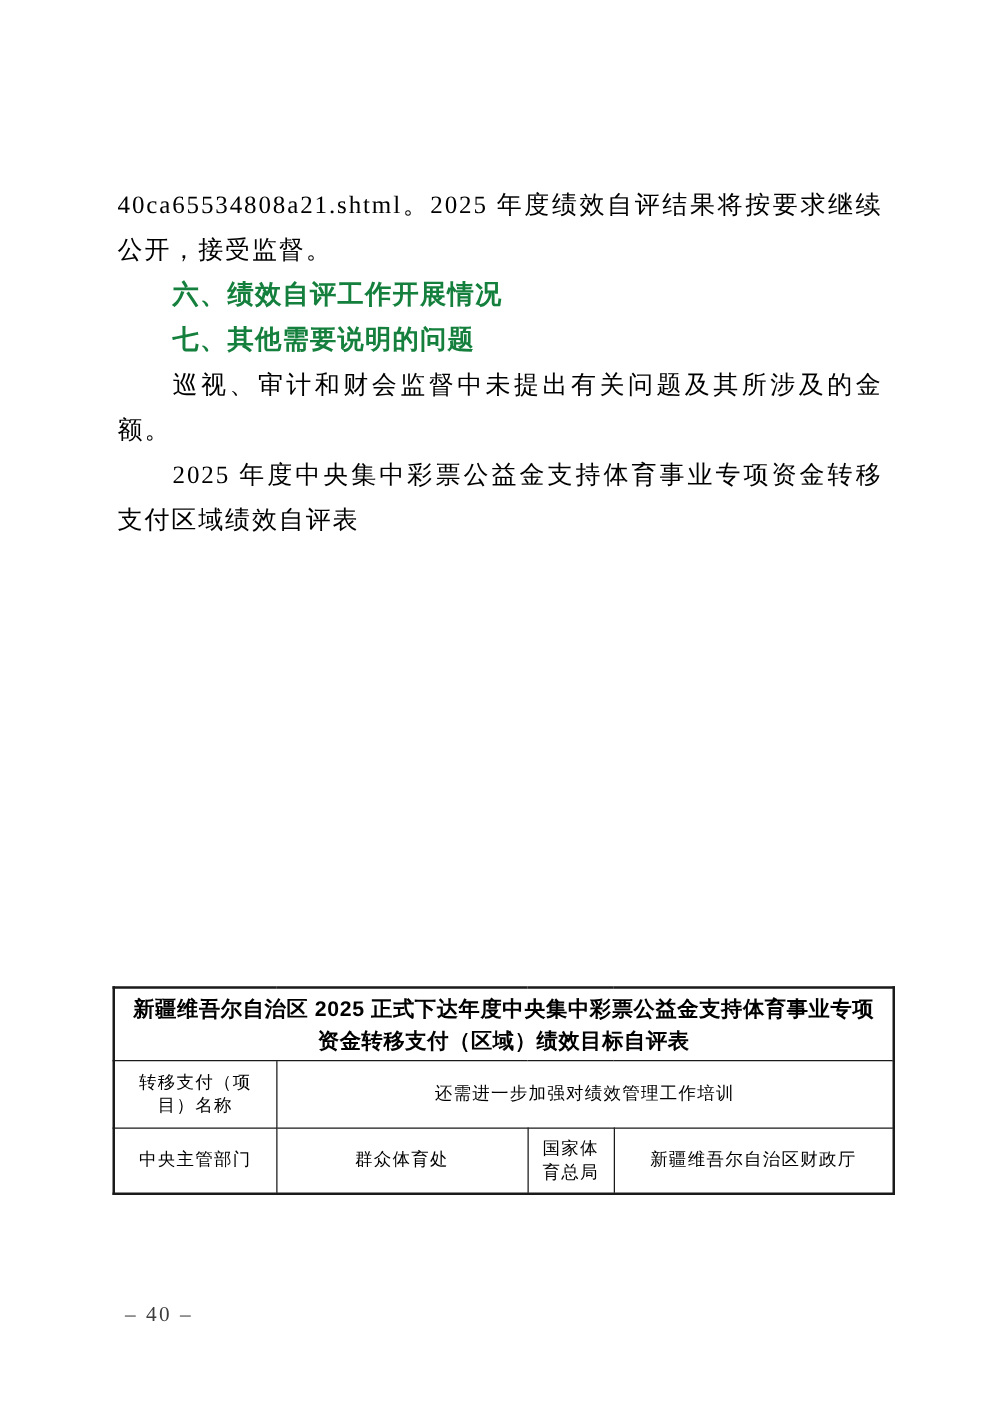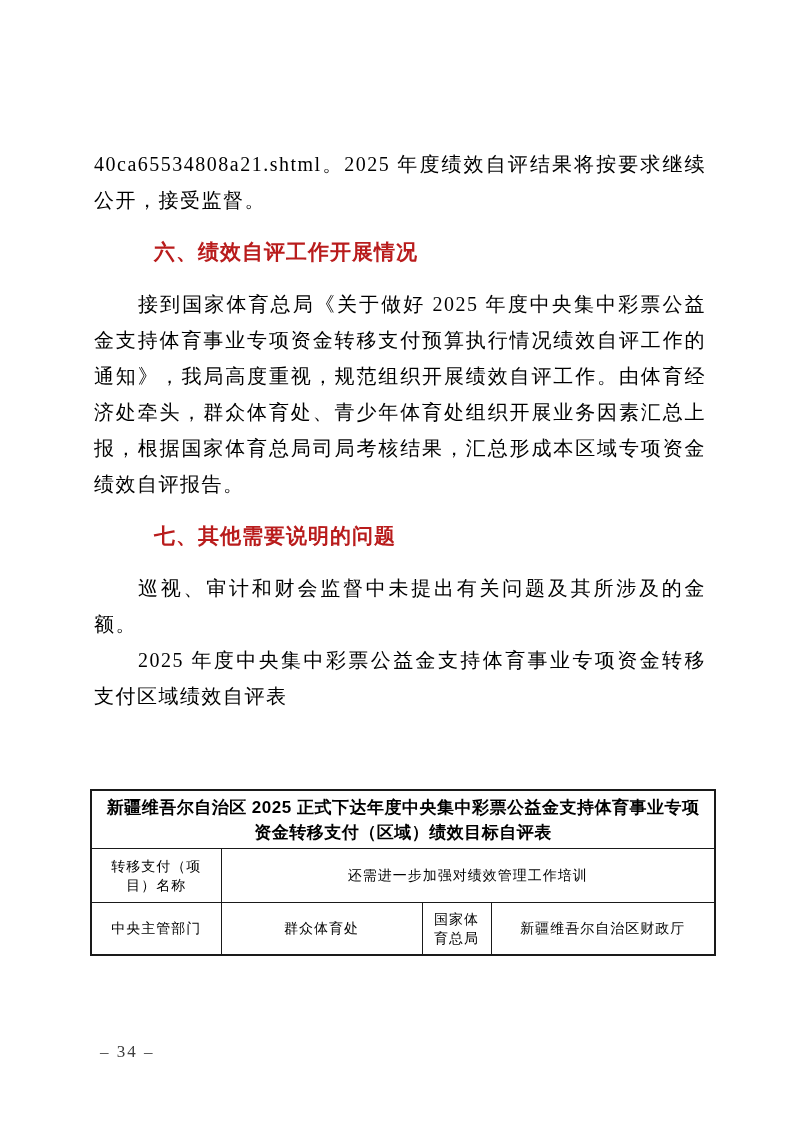--- a/index.html
+++ b/index.html
@@ -28,28 +28,28 @@
     font-size: 20px;
     line-height: 36px;
     letter-spacing: 1.5px;
     text-align: justify;
     color: #000;
   }
   .para.indent {
     text-indent: 44px;
   }
   .heading {
-    margin: 16px;
+    margin: 0;
     font-family: "Liberation Sans", "DejaVu Sans", sans-serif;
     font-weight: 700;
     font-size: 21px;
     line-height: 36px;
     letter-spacing: 1px;
     text-indent: 44px;
-    color: #b91c1c;
+    color: #15803d;
   }
   .selftable {
     position: absolute;
     left: 90px;
     top: 789px;
     width: 624px;
     border-collapse: collapse;
     table-layout: fixed;
     border: 2px solid #1a1a1a;
   }
@@ -87,21 +87,20 @@
   }
 </style>
 </head>
 <body>
 
 <div class="page">
 
   <div class="content">
     <p class="para">40ca65534808a21.shtml。2025 年度绩效自评结果将按要求继续公开，接受监督。</p>
     <p class="heading">六、绩效自评工作开展情况</p>
-    <p class="para indent">接到国家体育总局《关于做好 2025 年度中央集中彩票公益金支持体育事业专项资金转移支付预算执行情况绩效自评工作的通知》，我局高度重视，规范组织开展绩效自评工作。由体育经济处牵头，群众体育处、青少年体育处组织开展业务因素汇总上报，根据国家体育总局司局考核结果，汇总形成本区域专项资金绩效自评报告。</p>
     <p class="heading">七、其他需要说明的问题</p>
     <p class="para indent">巡视、审计和财会监督中未提出有关问题及其所涉及的金额。</p>
     <p class="para indent">2025 年度中央集中彩票公益金支持体育事业专项资金转移支付区域绩效自评表</p>
   </div>
 
   <table class="selftable">
     <colgroup>
       <col style="width:130px">
       <col style="width:201px">
       <col style="width:69px">
@@ -117,15 +116,15 @@
       </tr>
       <tr class="row-depts">
         <td>中央主管部门</td>
         <td>群众体育处</td>
         <td>国家体育总局</td>
         <td>新疆维吾尔自治区财政厅</td>
       </tr>
     </tbody>
   </table>
 
-  <div class="page-number">– 34 –</div>
+  <div class="page-number">– 40 –</div>
 
 </div>
 
 </body></html>

